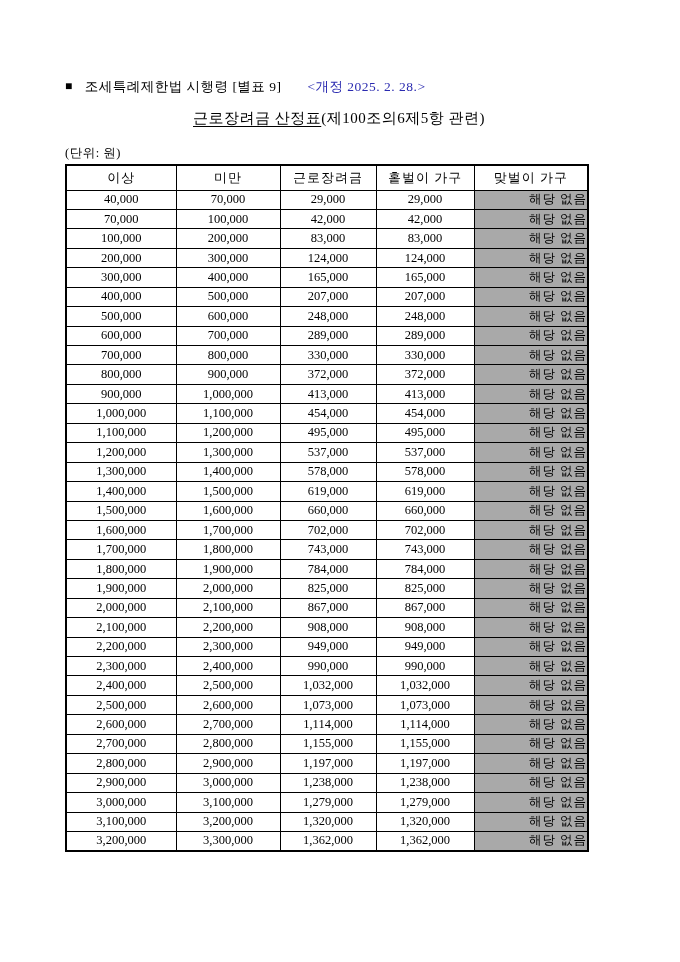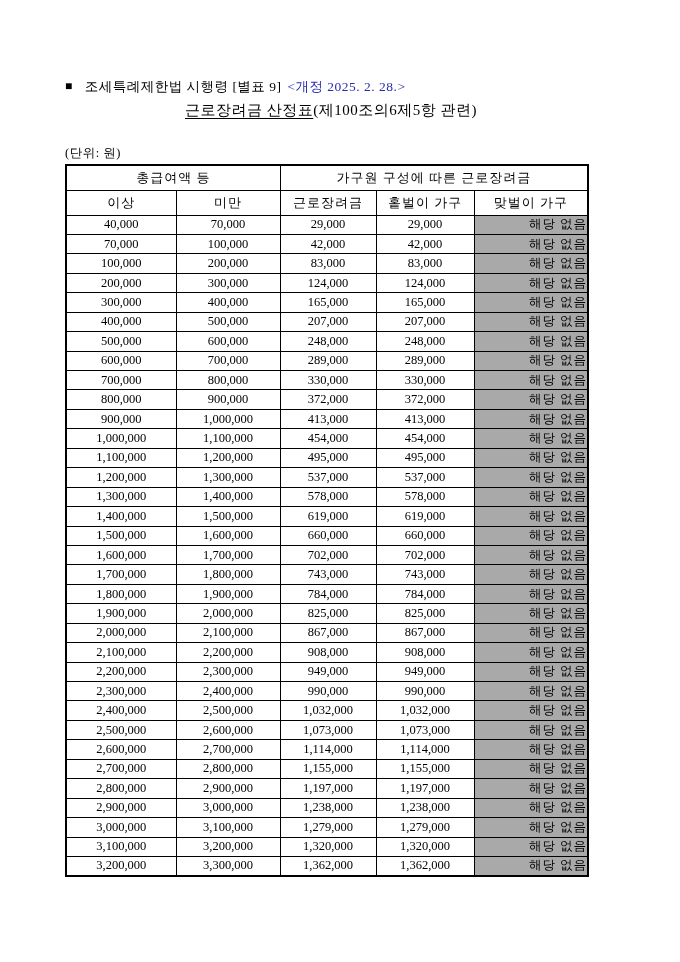--- a/index.html
+++ b/index.html
@@ -23,32 +23,32 @@
     letter-spacing: 0.5px;
     white-space: nowrap;
   }
   .law-line .bullet {
     font-size: 12px;
     margin-right: 8px;
     vertical-align: 1px;
   }
   .law-line .rev {
     color: var(--rev-blue, #2b2bb0);
-    margin-left: 2px;
+    margin-left: 22px;
   }
   .doc-title {
     position: absolute;
     left: 0;
     top: 101px;
     width: 662px;
     text-align: center;
     font-size: 15px;
     font-weight: normal;
     letter-spacing: 0.5px;
-    margin: 0;
+    margin: 8px;
     white-space: nowrap;
   }
   .doc-title .u {
     text-decoration: underline;
     text-underline-offset: 3px;
   }
   .unit-note {
     position: absolute;
     left: 65px;
     top: 145px;
@@ -107,24 +107,20 @@
 <table class="eitc">
   <colgroup>
     <col class="c1">
       <col class="c2">
       <col class="c3">
       <col class="c4">
       <col class="c5">
   </colgroup>
   <thead>
     <tr>
-      <th colspan="2">총급여액 등</th>
-      <th colspan="3">가구원 구성에 따른 근로장려금</th>
-    </tr>
-    <tr>
       <th>이상</th>
       <th>미만</th>
       <th>근로장려금</th>
       <th>홑벌이 가구</th>
       <th>맞벌이 가구</th>
     </tr>
   </thead>
   <tbody>
       <tr>
         <td>40,000</td>

